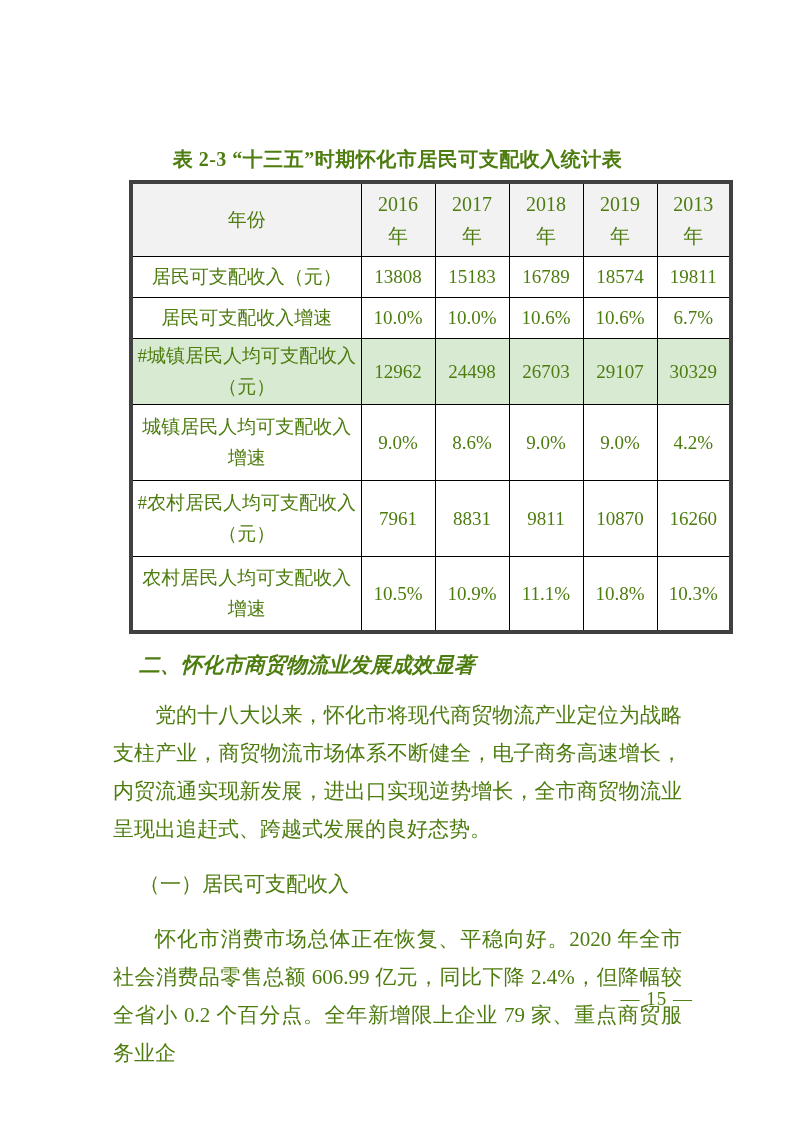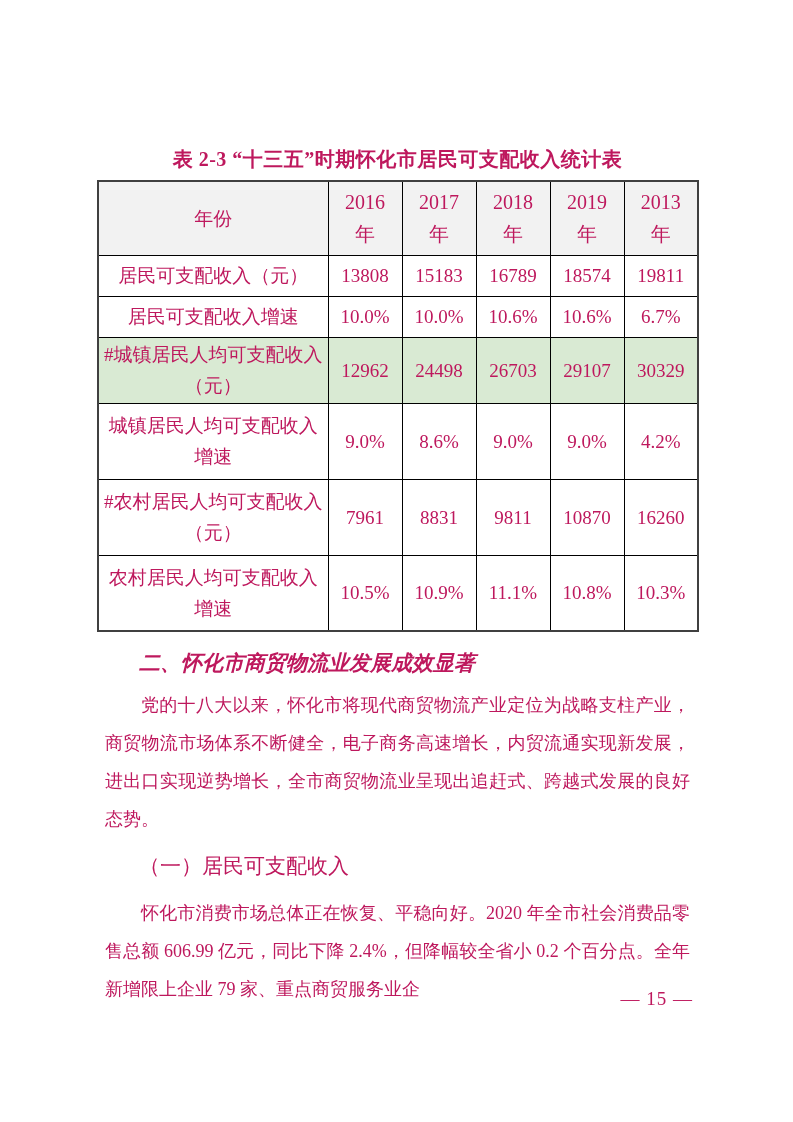--- a/index.html
+++ b/index.html
@@ -4,21 +4,21 @@
 <style>
   * { box-sizing: border-box; }
   html, body { margin: 0; padding: 0; background: #ffffff; }
   .page {
     position: relative;
     width: 793px;
     height: 1122px;
     margin: 0 auto;
     background: #ffffff;
     font-family: "Liberation Serif", "DejaVu Serif", serif;
-    color: #be185d;
+    color: #4d7c0f;
     overflow: hidden;
   }
   .content {
     position: absolute;
     left: 97px;
     top: 0;
     width: 601px;
   }
   .table-title {
     margin-top: 146px;
@@ -26,21 +26,22 @@
     font-weight: bold;
     text-align: center;
     white-space: nowrap;
     letter-spacing: 0.5px;
   }
   table.income-table {
     margin-top: 7px;
     width: 601px;
     border-collapse: collapse;
     table-layout: fixed;
-    border: 2px solid #404040;
+    border: 4px solid #404040;
+    margin-left: 32px;
   }
   table.income-table td {
     border: 1px solid #000000;
     text-align: center;
     vertical-align: middle;
     padding: 1px 2px;
     font-size: 19px;
     line-height: 31px;
   }
   .col-label { width: 230px; }
@@ -60,22 +61,22 @@
   .sec-heading {
     margin: 16px 0 6px 0;
     font-family: "Liberation Sans", "DejaVu Sans", sans-serif;
     font-weight: bold;
     font-size: 21px;
     line-height: 30px;
     text-indent: 2em;
     font-style: italic;
   }
   .para {
-    margin: 8px;
-    font-size: 18px;
+    margin: 16px;
+    font-size: 21px;
     line-height: 38px;
     text-align: justify;
     text-indent: 2em;
   }
   .sub-heading {
     margin: 0;
     font-size: 21px;
     line-height: 40px;
     text-indent: 2em;
   }

